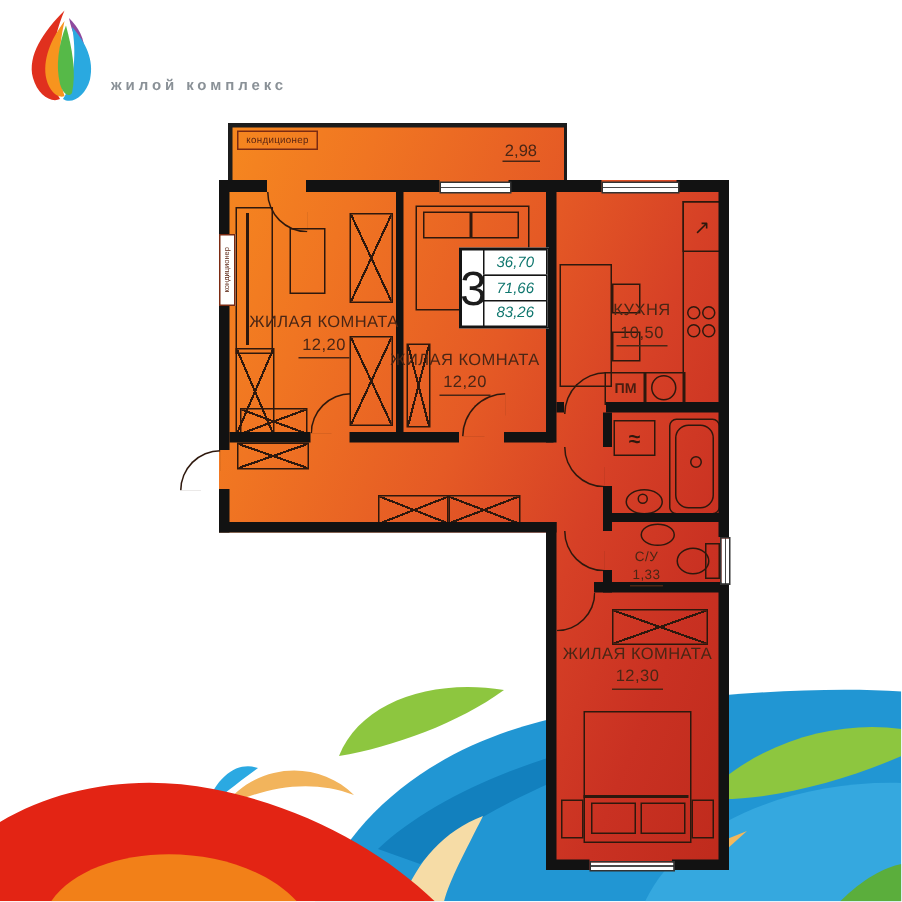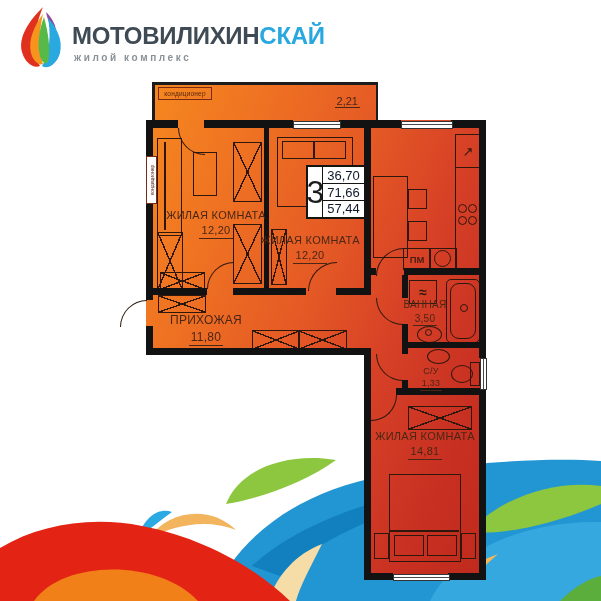--- a/index.html
+++ b/index.html
@@ -45,21 +45,21 @@
   #balcony-area span{border-bottom:1.2px solid #4a2615;padding:0 2px;}
   #pm-box{left:257px;top:166px;width:26px;height:20px;border:1.5px solid #2e180d;font-size:9.5px;font-weight:bold;color:#4a1d10;z-index:1;}
   #vent{left:309px;top:52px;width:24px;height:32px;border:1.5px solid #2e180d;font-size:13px;color:#2e180d;z-index:1;}
   #washer{left:263px;top:198px;width:26px;height:22px;border:1.5px solid #2e180d;font-size:14px;font-weight:bold;color:#2e180d;z-index:1;}
   
   #infobox{position:absolute;left:160px;top:83px;width:56px;height:50px;background:#fff;border:2px solid #141414;
            display:flex;z-index:6;}
   #infobox .n{width:15px;display:flex;align-items:center;justify-content:center;font-size:32px;color:#1c1c1c;}
   #infobox .vals{flex:1;display:flex;flex-direction:column;}
   #infobox .vals div{flex:1;border:1.5px solid #141414;margin:-0.75px;display:flex;align-items:center;justify-content:center;
-                     font-size:13px;color:#0f172a;background:#fff;}
+                     font-size:10px;color:#0f766e;background:#fff;font-style:italic;}
 </style>
 </head>
 <body>
 
 <div id="stage">
 
   <svg id="waves" width="601" height="165" viewBox="0 0 601 165">
     <path d="M226,68 C240,32 288,16 336,24 C306,46 262,62 226,68 Z" fill="#8DC63F"></path>
     <path d="M210,165 C238,98 300,56 382,40 C460,27 545,21 601,25 L601,165 Z" fill="#2196D3"></path>
     <path d="M252,130 C300,85 390,55 480,45 C400,70 320,100 280,140 Z" fill="#1280BE"></path>
@@ -75,23 +75,20 @@
   </svg>
 
   <div id="logo">
     <svg id="flame" width="56" height="70" viewBox="0 0 56 70">
       <path d="M30,3 C16,17 5,33 9,48 C12,59 21,65 27,62 C19,48 21,24 30,3 Z" fill="#E0301E"></path>
       <path d="M30,10 C21,22 15,36 18,49 C20,57 26,62 30,60 C25,46 26,28 30,10 Z" fill="#F7941E"></path>
       <path d="M33,8 C39,14 44,22 43,31 C39,26 35,18 33,8 Z" fill="#8E4A9E"></path>
       <path d="M35,14 C44,24 50,36 47,49 C44,60 35,66 29,62 C37,50 38,30 35,14 Z" fill="#2AA9E0"></path>
       <path d="M31,13 C26,26 24,40 27,52 C29,59 33,61 35,58 C38,44 35,28 31,13 Z" fill="#56B948"></path>
     </svg>
-    <div id="brand">
-      <span class="dark">МОТОВИЛИХИН</span><span class="accent">СКАЙ</span>
-    </div>
     <div id="subtitle">жилой комплекс</div>
   </div>
 
   <div id="plan">
     <div id="plan-bg"></div>
 
     <div class="wb" style="left:6px;top:0;width:226px;height:2.5px"></div>
     <div class="wb" style="left:6px;top:0;width:2.5px;height:40px"></div>
     <div class="wb" style="left:229.5px;top:0;width:2.5px;height:40px"></div>
 
@@ -183,51 +180,47 @@
 
     <div class="fx" style="left:262px;top:324px;width:62px;height:22px"></div>
     <div class="f" style="left:243px;top:392px;width:70px;height:86px"></div>
     <div class="fline" style="left:243px;top:448px;width:70px;height:1.5px"></div>
     <div class="f" style="left:248px;top:453px;width:28px;height:19px"></div>
     <div class="f" style="left:281px;top:453px;width:28px;height:19px"></div>
     <div class="f" style="left:228px;top:451px;width:13px;height:24px"></div>
     <div class="f" style="left:315px;top:451px;width:13px;height:24px"></div>
 
     <div class="boxlabel" id="ac-box">кондиционер</div>
-    <div id="balcony-area"><span>2,21</span></div>
+    <div id="balcony-area"><span>2,98</span></div>
     <div class="boxlabel" id="ac-wall">кондиционер</div>
 
     <div class="rlabel" style="left:20px;top:126px;width:100px">
       <div>ЖИЛАЯ КОМНАТА</div>
       <span class="rarea">12,20</span>
     </div>
     <div class="rlabel" style="left:114px;top:151px;width:100px">
       <div>ЖИЛАЯ КОМНАТА</div>
       <span class="rarea">12,20</span>
     </div>
-    <div class="rlabel" style="left:14px;top:231px;width:92px;font-size:12px">
-      <div>ПРИХОЖАЯ</div>
-      <span class="rarea">11,80</span>
-    </div>
-    <div class="rlabel small10" style="left:250px;top:217px;width:58px">
-      <div>ВАННАЯ</div>
-      <span class="rarea">3,50</span>
+    <div class="rlabel" style="left:242px;top:118px;width:80px">
+      <div>КУХНЯ</div>
+      <span class="rarea">10,50</span>
     </div>
     <div class="rlabel small9" style="left:262px;top:284px;width:46px">
       <div>С/У</div>
       <span class="rarea">1,33</span>
     </div>
     <div class="rlabel" style="left:229px;top:347px;width:100px">
       <div>ЖИЛАЯ КОМНАТА</div>
-      <span class="rarea">14,81</span>
+      <span class="rarea">12,30</span>
     </div>
 
     <div id="infobox">
       <div class="n">3</div>
       <div class="vals">
         <div>36,70</div>
         <div>71,66</div>
-        <div>57,44</div>
+        <div>83,26</div>
       </div>
     </div>
   </div>
 
 </div>
 
 </body></html>

